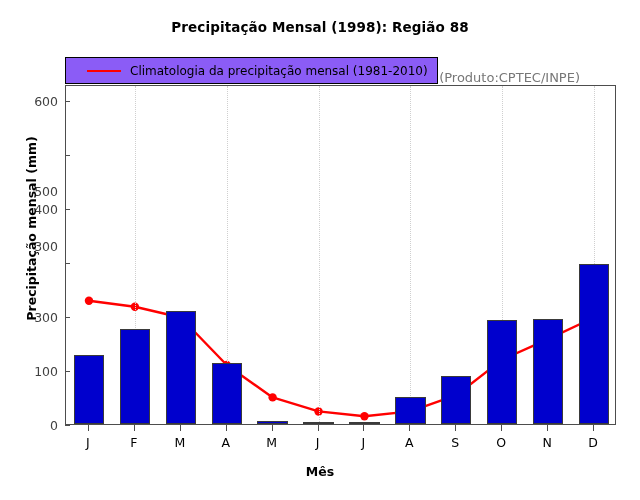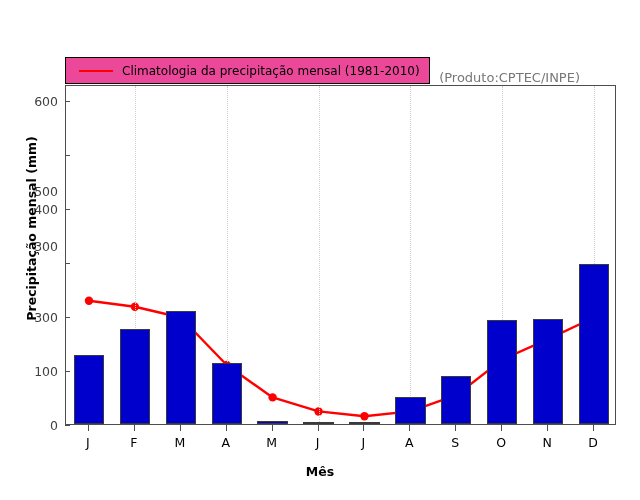--- a/index.html
+++ b/index.html
@@ -148,26 +148,26 @@
     font-weight: bold;
     color: #000000;
   }
 
   
   #legend {
     position: absolute;
     left: 65px;
     top: 57px;
     height: 27px;
-    background: #ec4899;
+    background: #8b5cf6;
     border: 1px solid #000000;
     box-sizing: border-box;
     display: flex;
     align-items: center;
-    padding: 0 9px 0 13px;
+    padding: 0 9px 0 21px;
   }
   #legend-line {
     width: 34px;
     height: 0;
     border-top: 2px solid #ff0000;
     margin-right: 9px;
     flex: none;
   }
   #legend-text {
     font-size: 12px;
@@ -183,20 +183,21 @@
     font-size: 13px;
     color: #777777;
     white-space: nowrap;
   }
 </style>
 </head>
 <body>
 
 <div id="figure">
 
+  <div id="chart-title">Precipitação Mensal (1998): Região 88</div>
 
   <div id="plot-area">
     <div id="plot-inner">
 
       <svg id="clim-svg" viewBox="0 0 551 340" preserveAspectRatio="none">
           <polyline points="22.958333333333332,214.79365079365078 68.875,220.73015873015873 114.79166666666666,231.52380952380952 160.70833333333331,279.015873015873 206.625,311.3968253968254 252.54166666666666,325.42857142857144 298.4583333333333,330.2857142857143 344.375,325.42857142857144 390.29166666666663,309.23809523809524 436.2083333333333,273.6190476190476 482.125,253.11111111111111 528.0416666666666,231.52380952380952" fill="none" stroke="#ff0000" stroke-width="2.4" stroke-linejoin="round" stroke-linecap="round"></polyline>
           <circle cx="22.958333333333332" cy="214.79365079365078" r="4.2" fill="#ff0000"></circle>
           <circle cx="68.875" cy="220.73015873015873" r="4.2" fill="#ff0000"></circle>
           <circle cx="114.79166666666666" cy="231.52380952380952" r="4.2" fill="#ff0000"></circle>
           <circle cx="160.70833333333331" cy="279.015873015873" r="4.2" fill="#ff0000"></circle>

